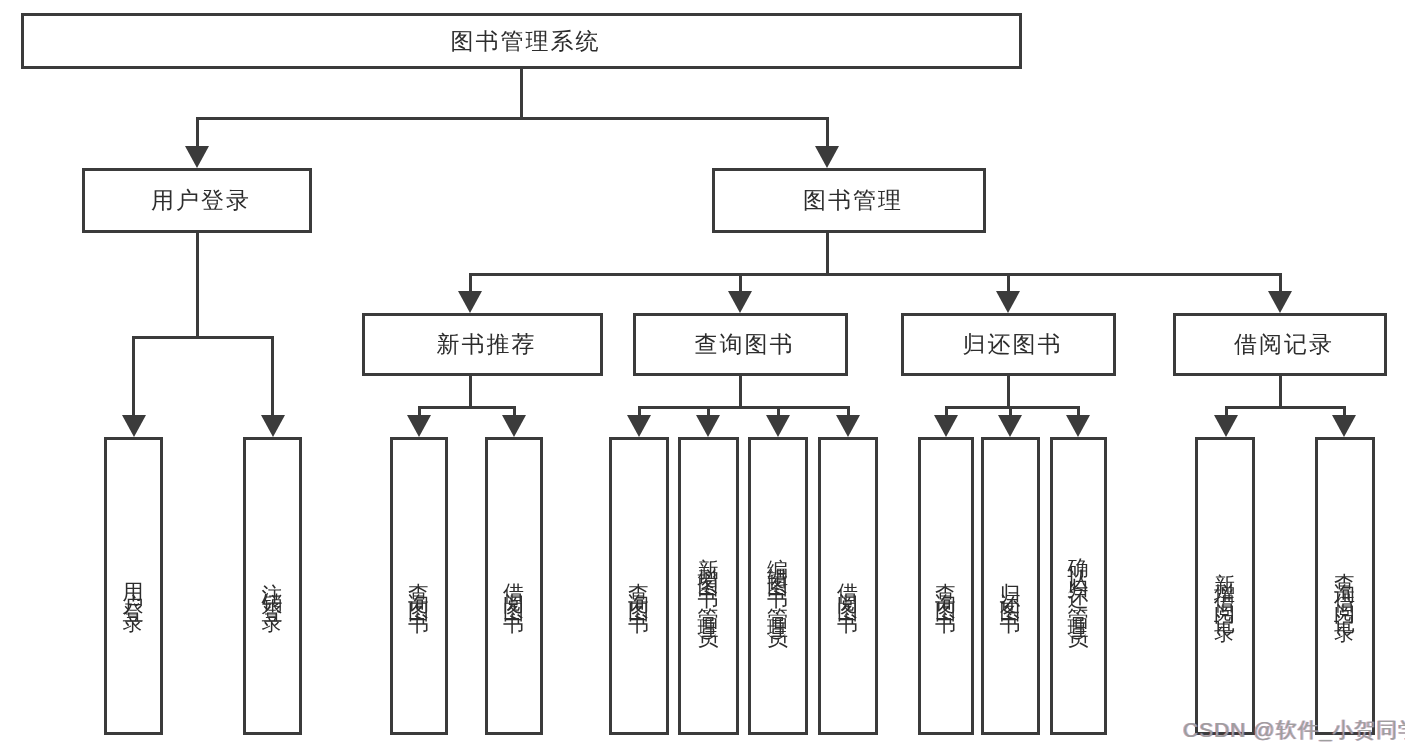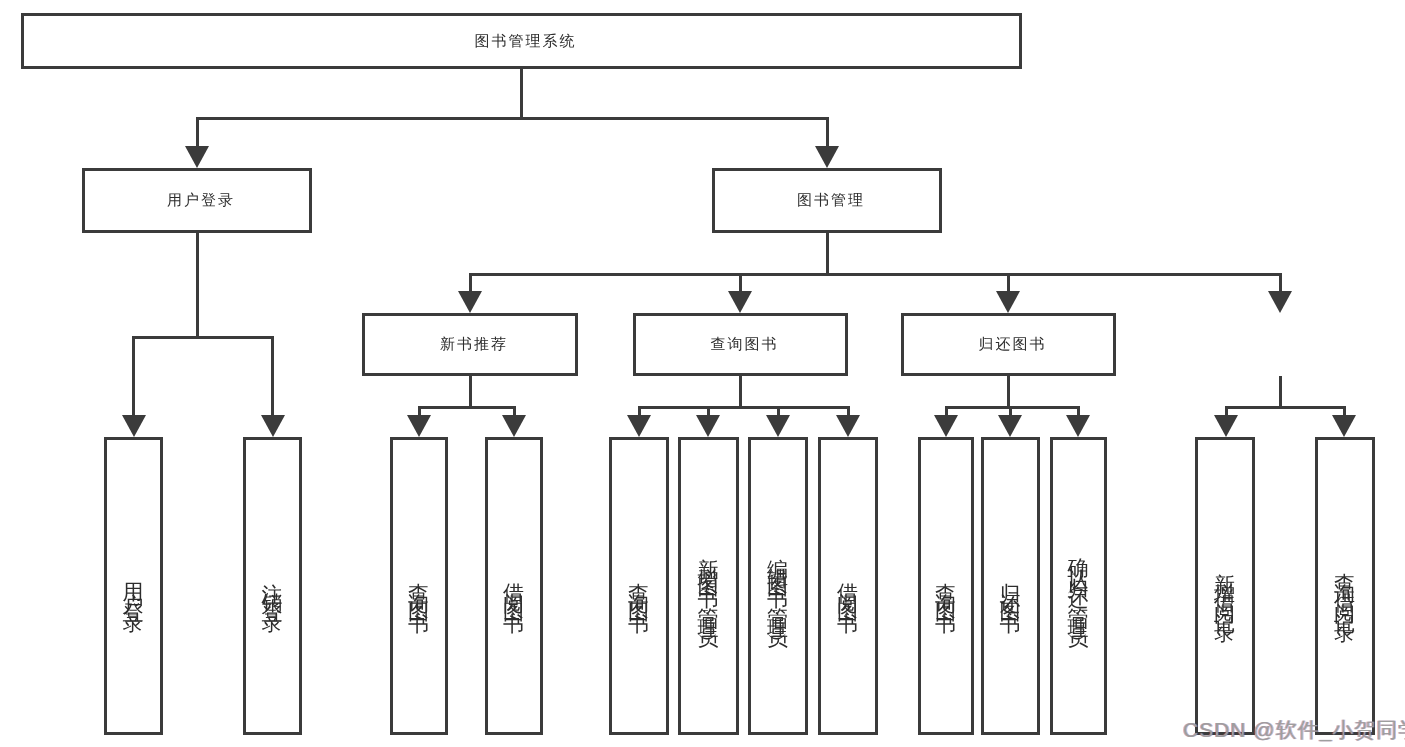--- a/index.html
+++ b/index.html
@@ -5,32 +5,32 @@
   html,body{margin:0;padding:0;background:#ffffff;}
   .canvas{
     position:relative;width:1405px;height:747px;background:#ffffff;
     font-family:"Liberation Sans",sans-serif;overflow:hidden;
   }
   
   .node{
     position:absolute;box-sizing:border-box;border:3px solid #3b3b3b;background:#ffffff;
     display:flex;align-items:center;justify-content:center;color:#2d2d2d;
   }
-  .hnode{font-size:15px;letter-spacing:2px;white-space:nowrap;padding-left:8px;}
+  .hnode{font-size:23px;letter-spacing:2px;white-space:nowrap;padding-left:8px;}
   .vnode{font-size:21px;}
   .vnode .vtext{writing-mode:vertical-rl;text-orientation:mixed;letter-spacing:10px;line-height:1;}
   
   .vl{position:absolute;width:3px;background:#3b3b3b;}
   .hl{position:absolute;height:3px;background:#3b3b3b;}
   .ah{position:absolute;width:0;height:0;border-left:12px solid transparent;border-right:12px solid transparent;border-top:22px solid #3b3b3b;}
   
   .p-root{left:21px;top:13px;width:1001px;height:56px;}
   .p-userlogin{left:82px;top:168px;width:230px;height:65px;}
-  .p-bookmgmt{left:712px;top:168px;width:230px;height:65px;}
-  .p-newbook{left:362px;top:313px;width:216px;height:63px;}
+  .p-bookmgmt{left:712px;top:168px;width:274px;height:65px;}
+  .p-newbook{left:362px;top:313px;width:241px;height:63px;}
   .p-borrow{left:633px;top:313px;width:215px;height:63px;}
   .p-current{left:901px;top:313px;width:215px;height:63px;}
   .p-records{left:1173px;top:313px;width:214px;height:63px;}
   .p-l1a{left:104px;top:437px;width:59px;height:298px;}
   .p-l1b{left:243px;top:437px;width:59px;height:298px;}
   .p-l2a{left:390px;top:437px;width:58px;height:298px;}
   .p-l2b{left:485px;top:437px;width:58px;height:298px;}
   .p-l3a{left:609px;top:437px;width:60px;height:298px;}
   .p-l3b{left:678px;top:437px;width:61px;height:298px;}
   .p-l3c{left:748px;top:437px;width:60px;height:298px;}
@@ -78,20 +78,21 @@
   <div class="vl" style="left:739px;top:273px;height:20px;"></div>
   <div class="ah" style="left:728px;top:291px;"></div>
   <div class="vl" style="left:1007px;top:273px;height:20px;"></div>
   <div class="ah" style="left:996px;top:291px;"></div>
   <div class="vl" style="left:1279px;top:273px;height:20px;"></div>
   <div class="ah" style="left:1268px;top:291px;"></div>
 
   <div class="node hnode p-newbook">新书推荐</div>
   <div class="node hnode p-borrow">查询图书</div>
   <div class="node hnode p-current">归还图书</div>
+  <div class="node hnode p-records">借阅记录</div>
 
   <div class="vl" style="left:469px;top:376px;height:30px;"></div>
   <div class="hl" style="left:418px;top:406px;width:98px;"></div>
   <div class="vl" style="left:418px;top:406px;height:12px;"></div>
   <div class="ah" style="left:407px;top:415px;"></div>
   <div class="vl" style="left:513px;top:406px;height:12px;"></div>
   <div class="ah" style="left:502px;top:415px;"></div>
 
   <div class="vl" style="left:739px;top:376px;height:30px;"></div>
   <div class="hl" style="left:638px;top:406px;width:212px;"></div>

